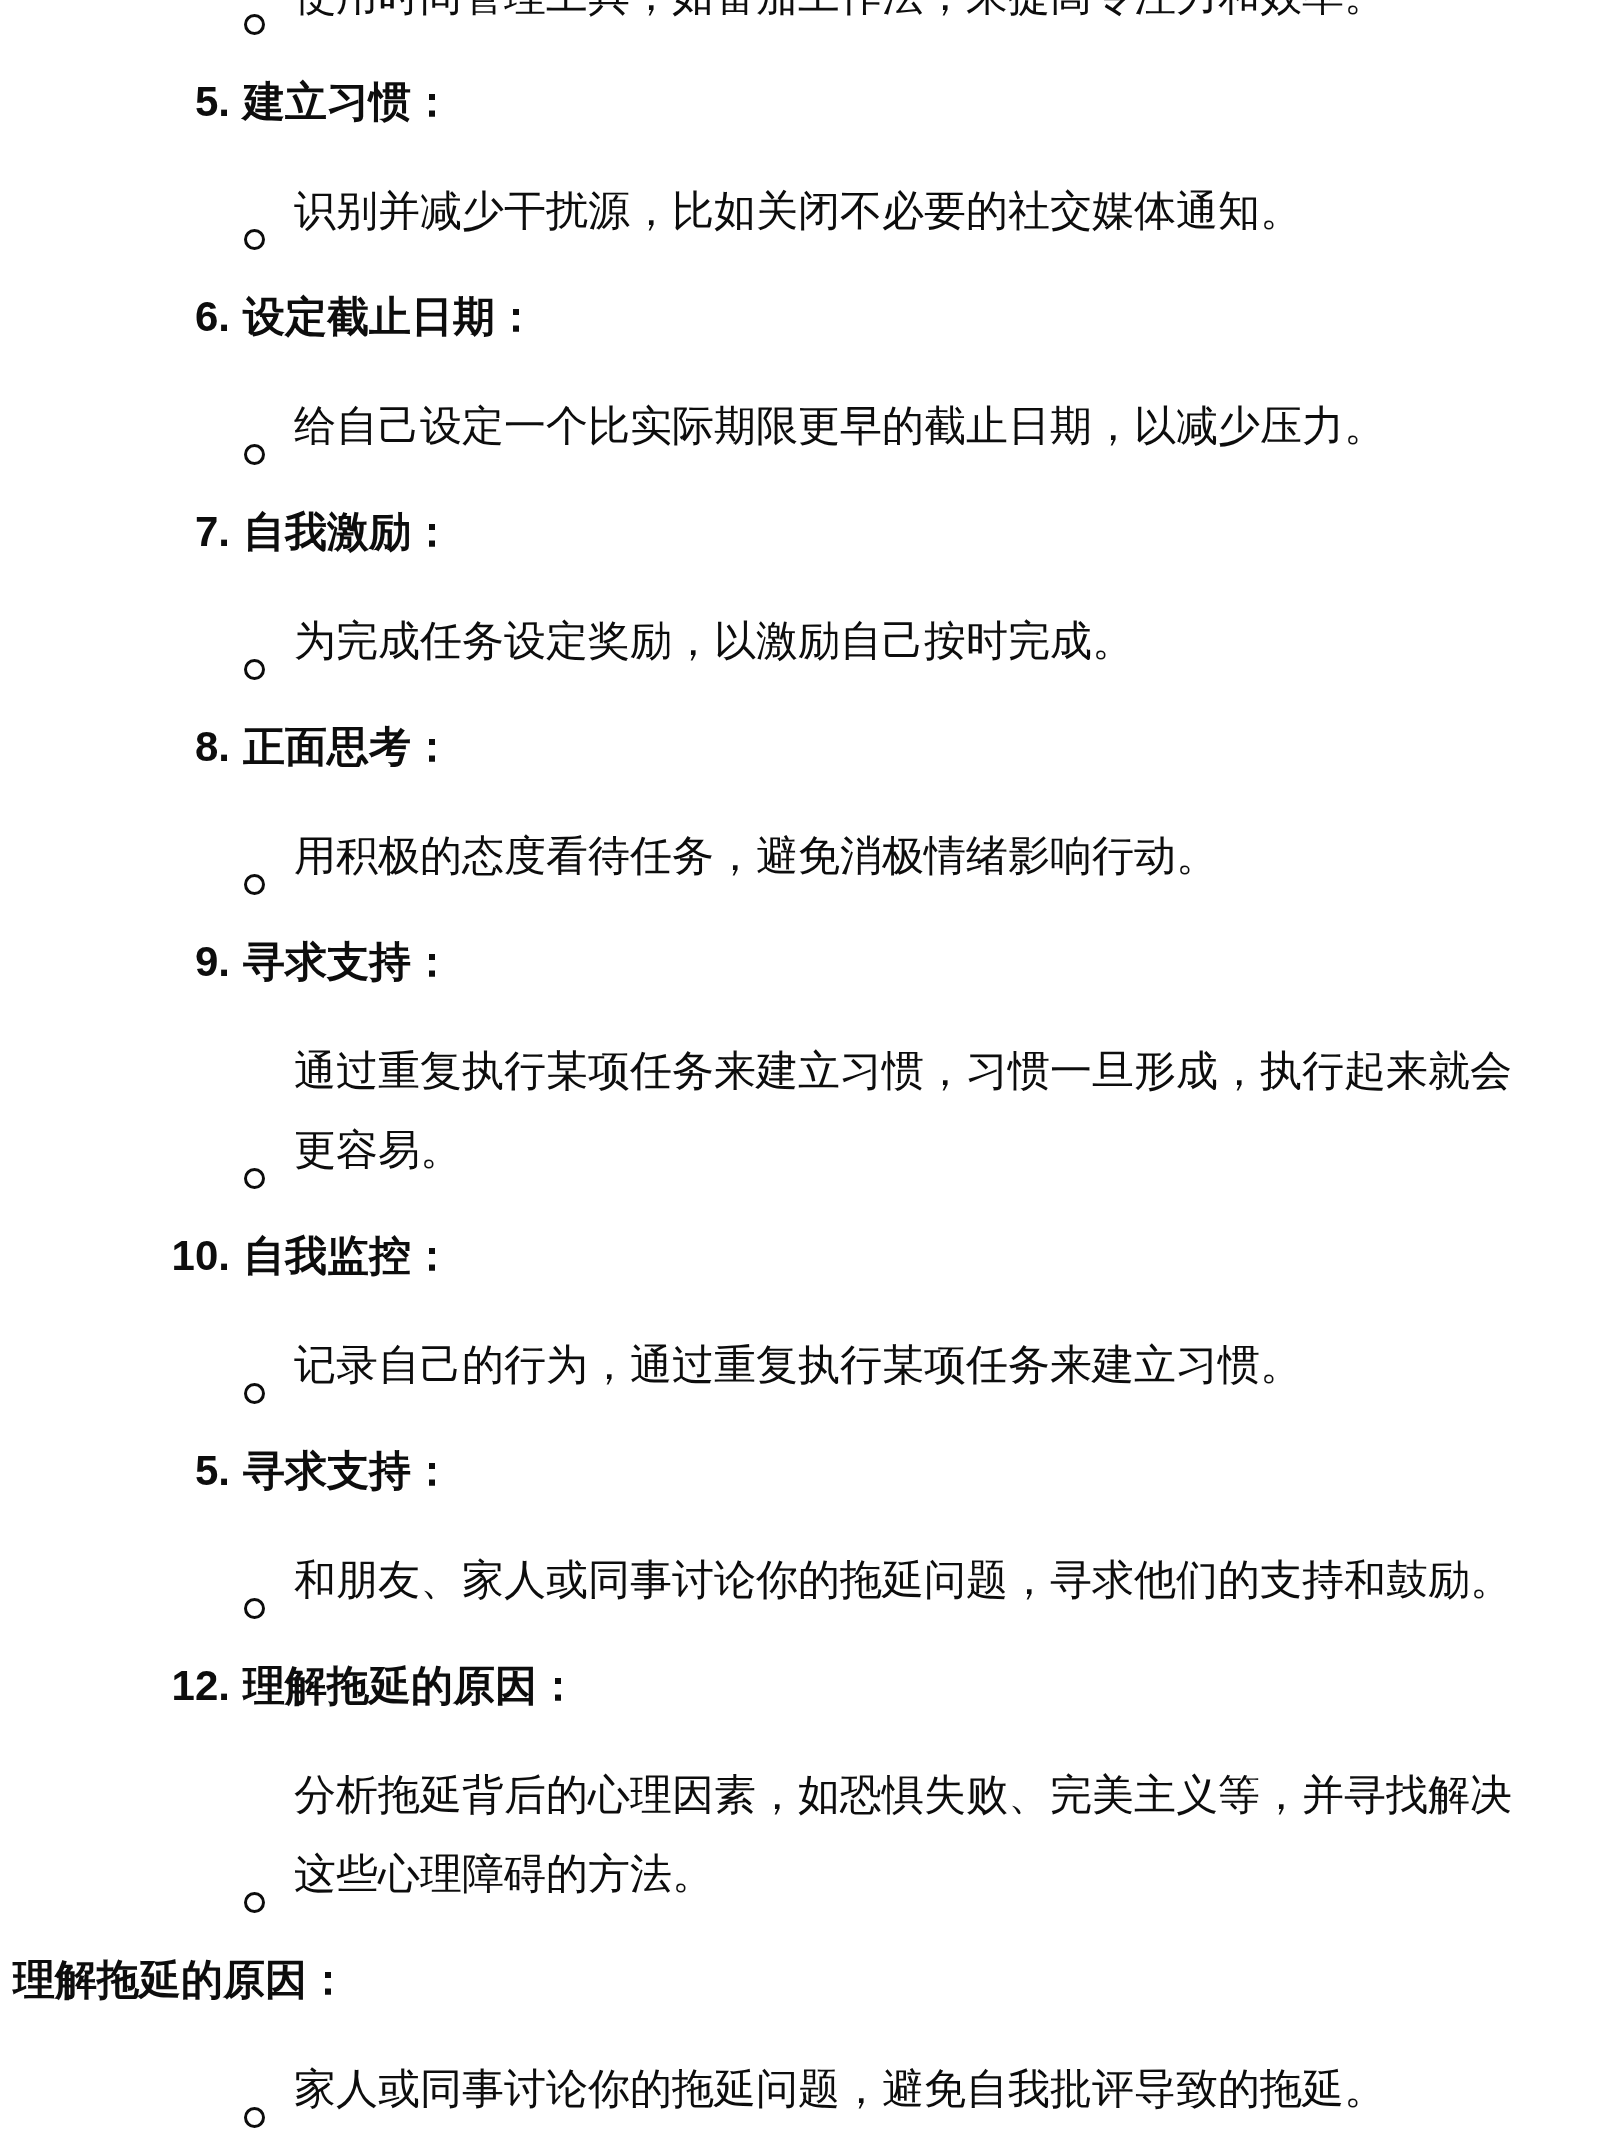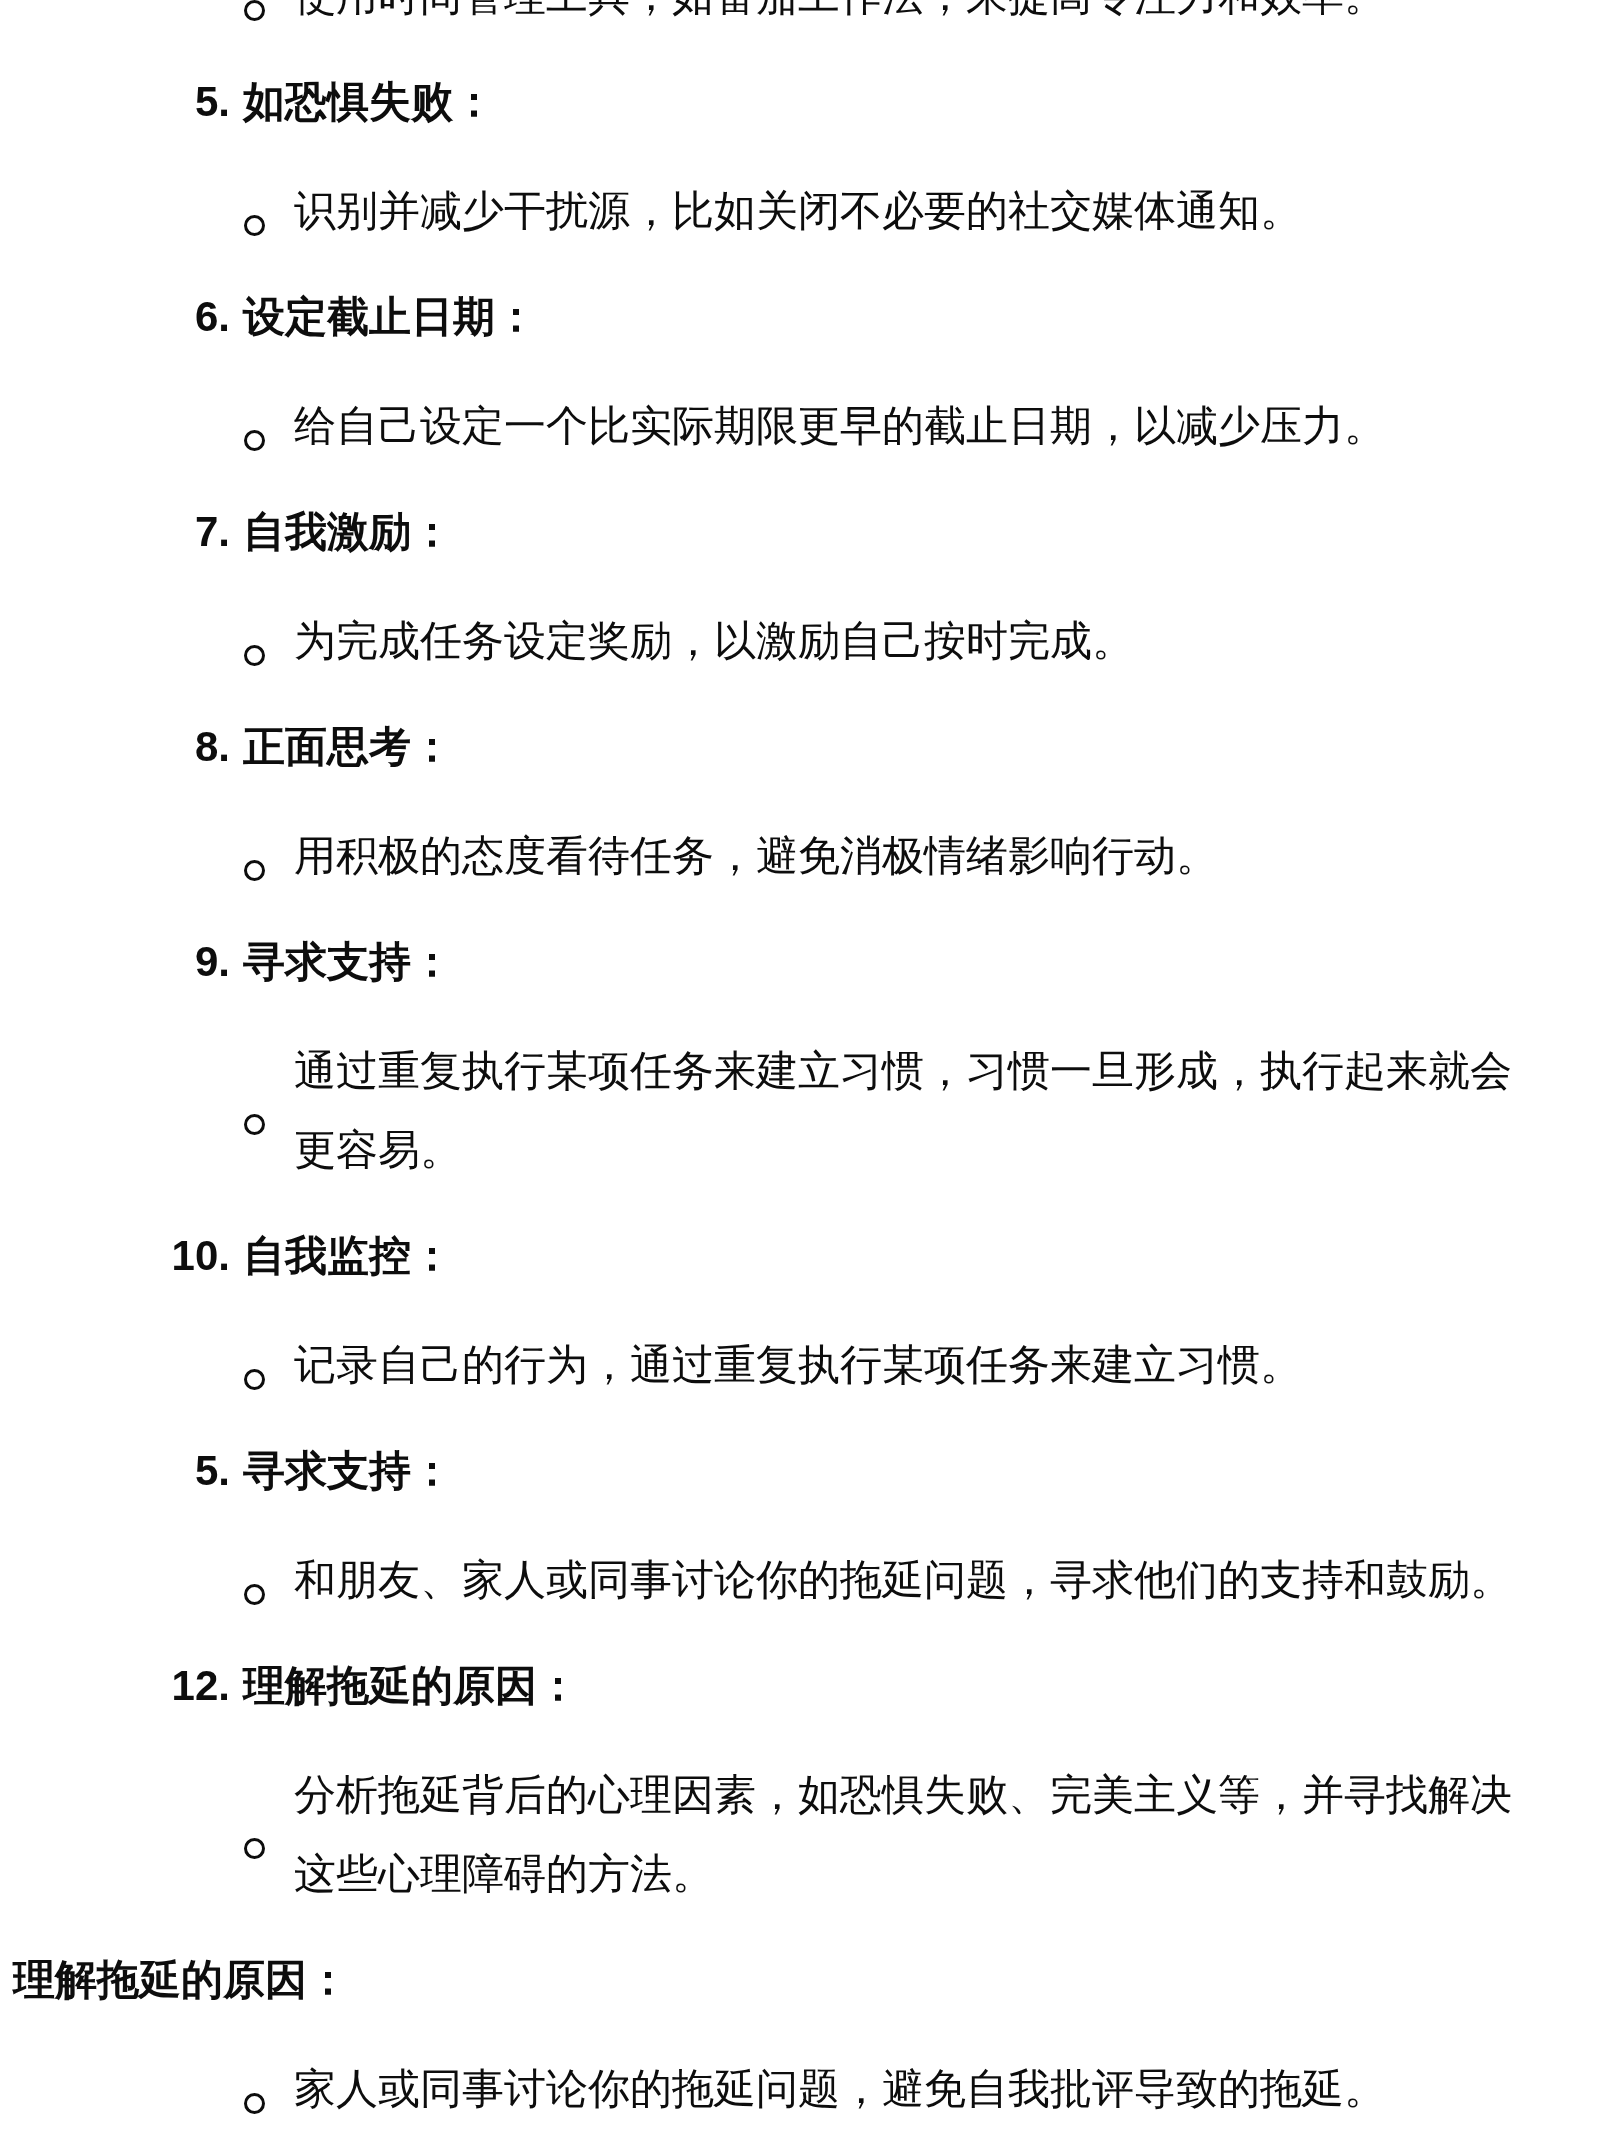--- a/index.html
+++ b/index.html
@@ -29,21 +29,21 @@
     display: inline-block;
     width: 230px;
     text-align: right;
     flex: 0 0 auto;
   }
   .item-title {
     margin-left: 13px;
   }
   .bullet-row {
     display: flex;
-    align-items: center;
+    align-items: flex-end;
     margin: 0 0 27px 0;
   }
   .bullet-circle {
     flex: 0 0 auto;
     width: 15px;
     height: 15px;
     border: 3px solid #0d0d0d;
     border-radius: 50%;
     margin-left: 244px;
     margin-top: 29px;
@@ -63,21 +63,21 @@
 
     <div class="bullet-row">
       <span class="bullet-circle"></span>
       <p class="bullet-text">使用时间管理工具，如番茄工作法，来提高专注力和效率。</p>
     </div>
 
     <div id="items">
   <div class="list-item">
     <div class="item-heading">
       <span class="item-number">5.</span>
-      <span class="item-title">如恐惧失败：</span>
+      <span class="item-title">建立习惯：</span>
     </div>
     <div class="bullet-row">
       <span class="bullet-circle"></span>
       <p class="bullet-text">识别并减少干扰源，比如关闭不必要的社交媒体通知。</p>
     </div>
   </div>
 
   <div class="list-item">
     <div class="item-heading">
       <span class="item-number">6.</span>

